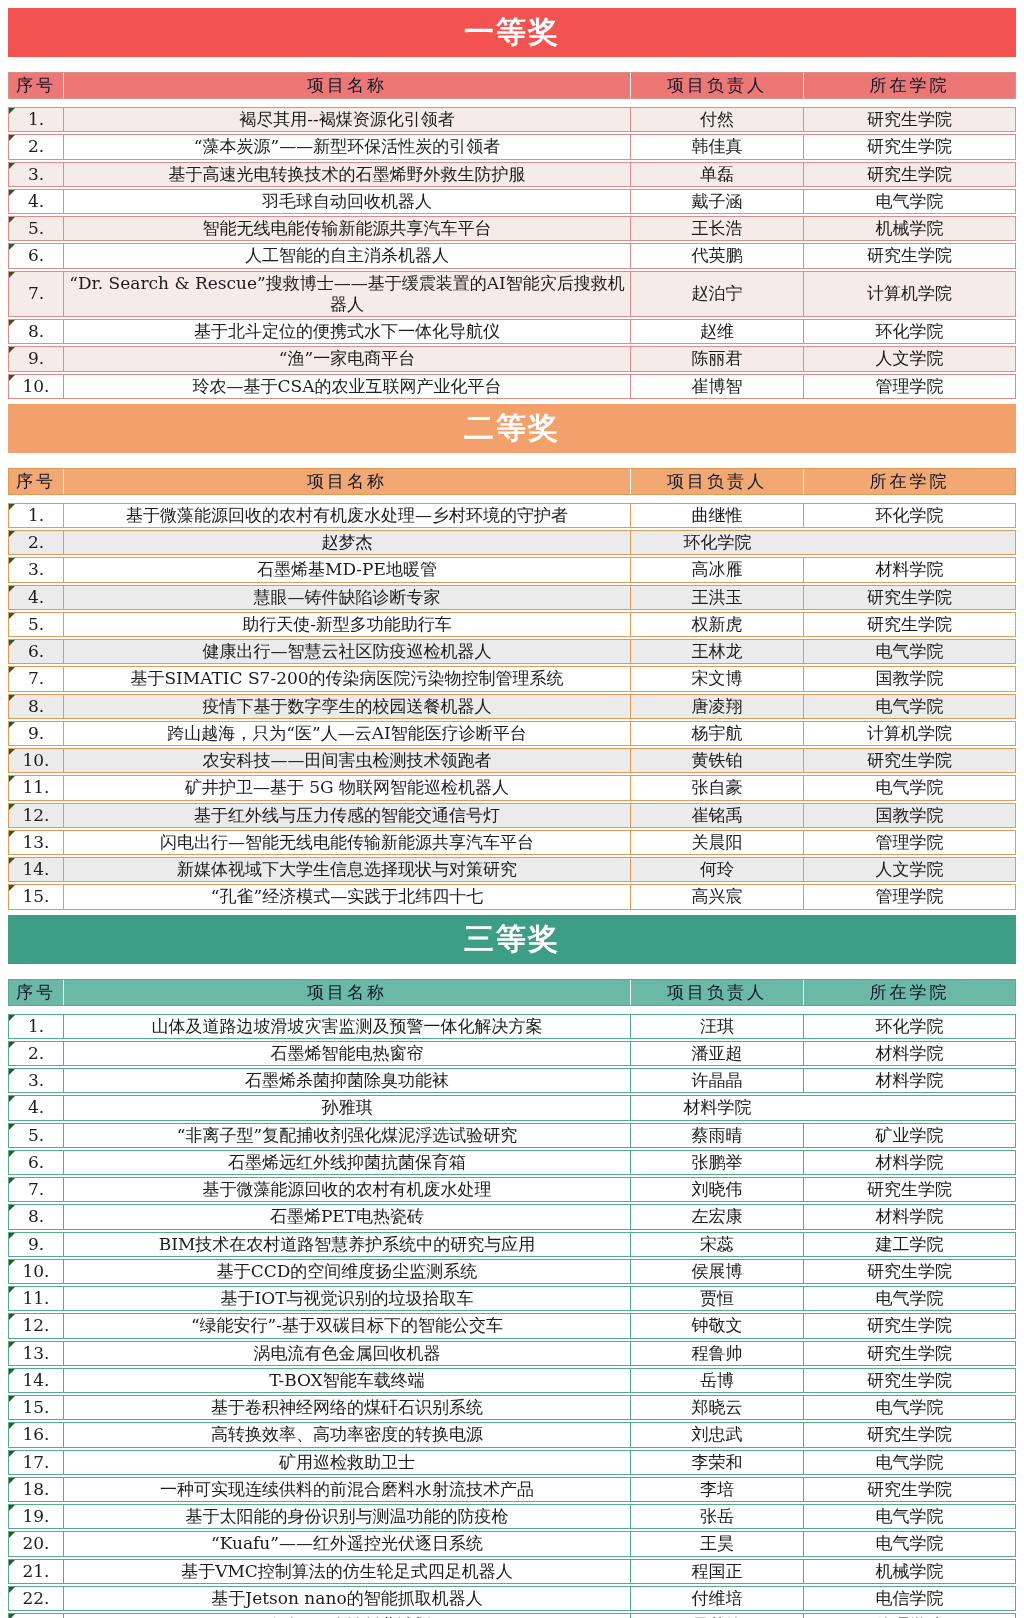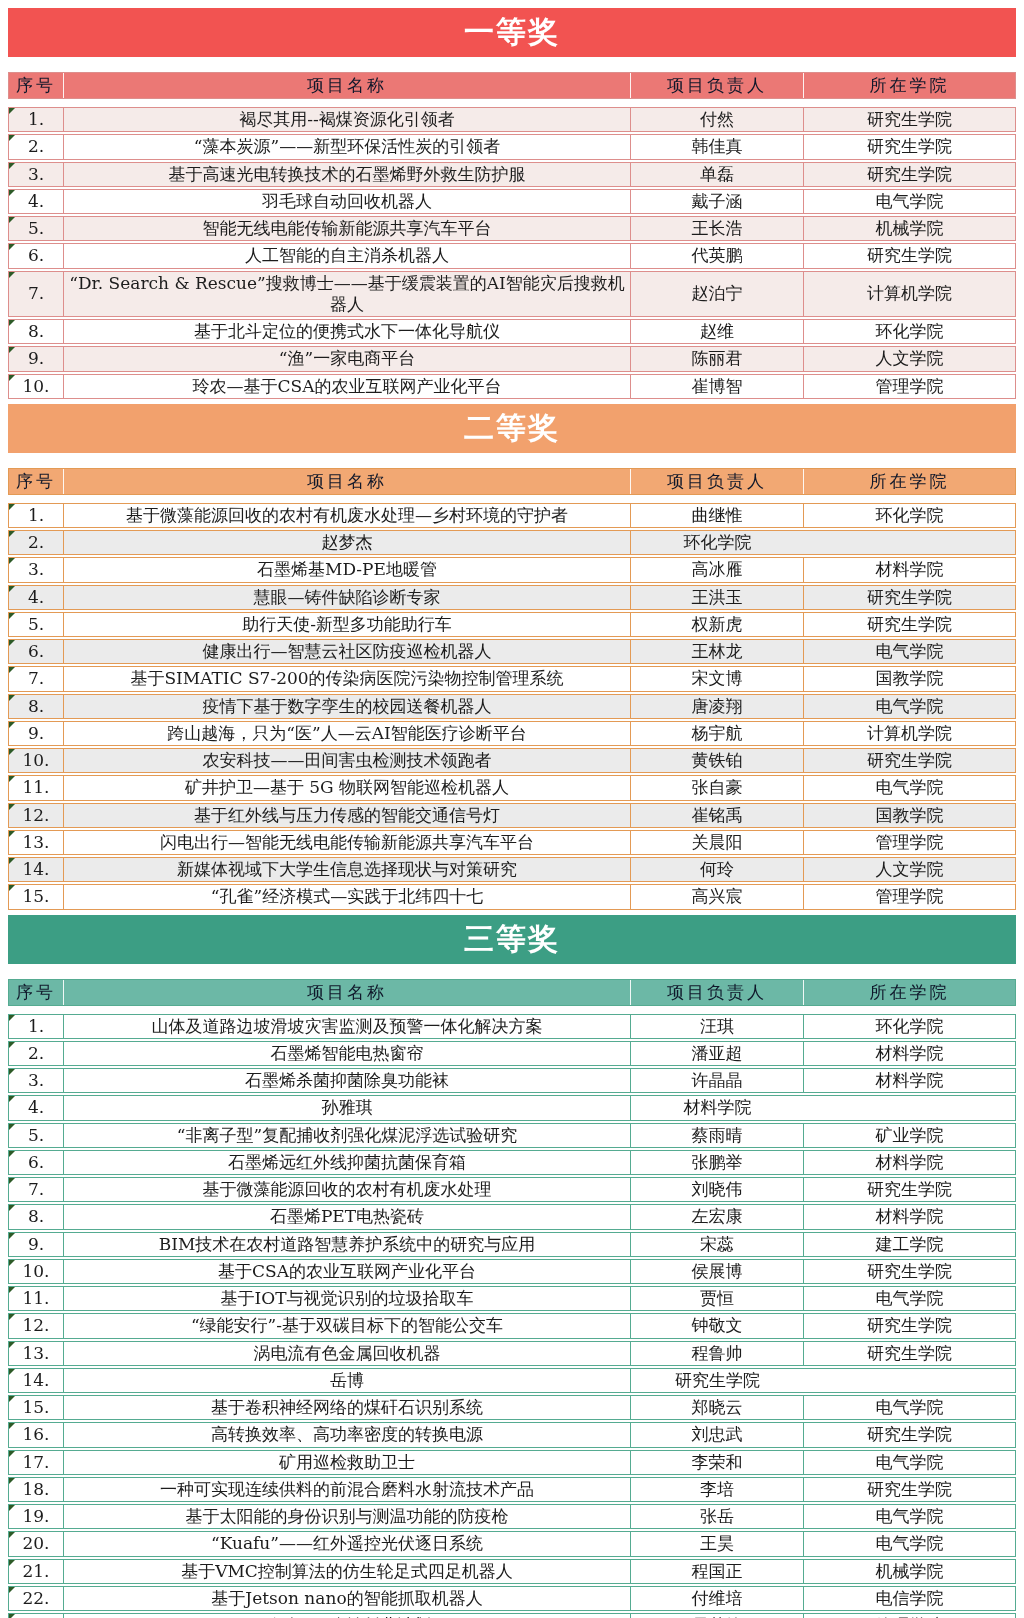--- a/index.html
+++ b/index.html
@@ -334,21 +334,21 @@
         <div class="row">
           <span class="tri"></span>
           <div class="cell c-num">9.</div>
           <div class="cell c-name">BIM技术在农村道路智慧养护系统中的研究与应用</div>
           <div class="cell c-leader">宋蕊</div>
           <div class="cell c-college">建工学院</div>
         </div>
         <div class="row">
           <span class="tri"></span>
           <div class="cell c-num">10.</div>
-          <div class="cell c-name">基于CSA的农业互联网产业化平台</div>
+          <div class="cell c-name">基于CCD的空间维度扬尘监测系统</div>
           <div class="cell c-leader">侯展博</div>
           <div class="cell c-college">研究生学院</div>
         </div>
         <div class="row">
           <span class="tri"></span>
           <div class="cell c-num">11.</div>
           <div class="cell c-name">基于IOT与视觉识别的垃圾拾取车</div>
           <div class="cell c-leader">贾恒</div>
           <div class="cell c-college">电气学院</div>
         </div>
@@ -362,20 +362,21 @@
         <div class="row">
           <span class="tri"></span>
           <div class="cell c-num">13.</div>
           <div class="cell c-name">涡电流有色金属回收机器</div>
           <div class="cell c-leader">程鲁帅</div>
           <div class="cell c-college">研究生学院</div>
         </div>
         <div class="row">
           <span class="tri"></span>
           <div class="cell c-num">14.</div>
+          <div class="cell c-name">T-BOX智能车载终端</div>
           <div class="cell c-leader">岳博</div>
           <div class="cell c-college">研究生学院</div>
         </div>
         <div class="row">
           <span class="tri"></span>
           <div class="cell c-num">15.</div>
           <div class="cell c-name">基于卷积神经网络的煤矸石识别系统</div>
           <div class="cell c-leader">郑晓云</div>
           <div class="cell c-college">电气学院</div>
         </div>

